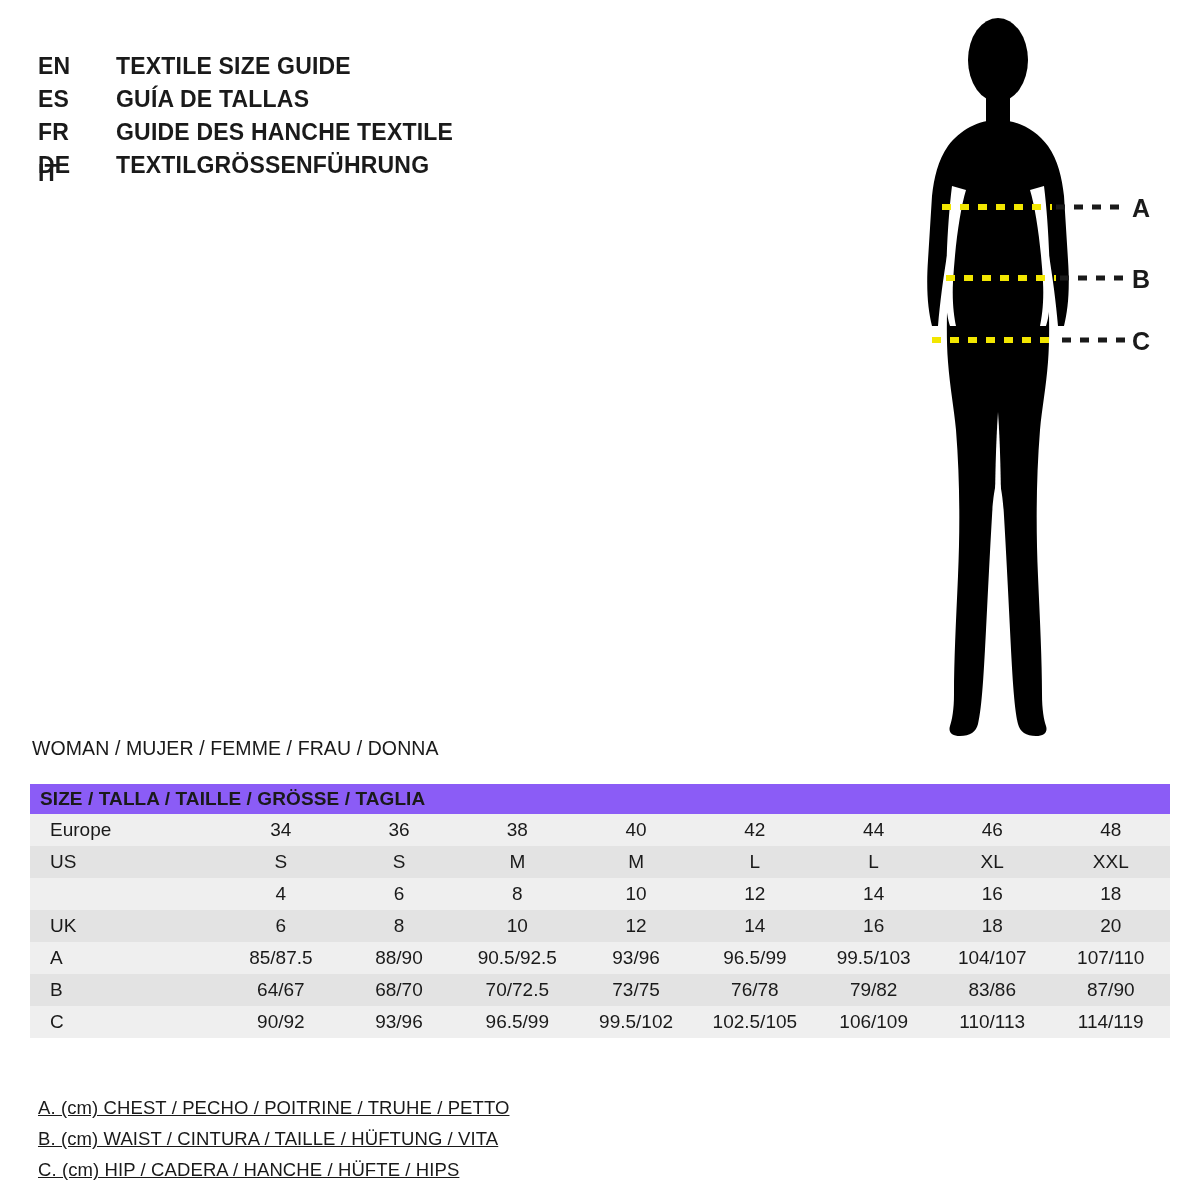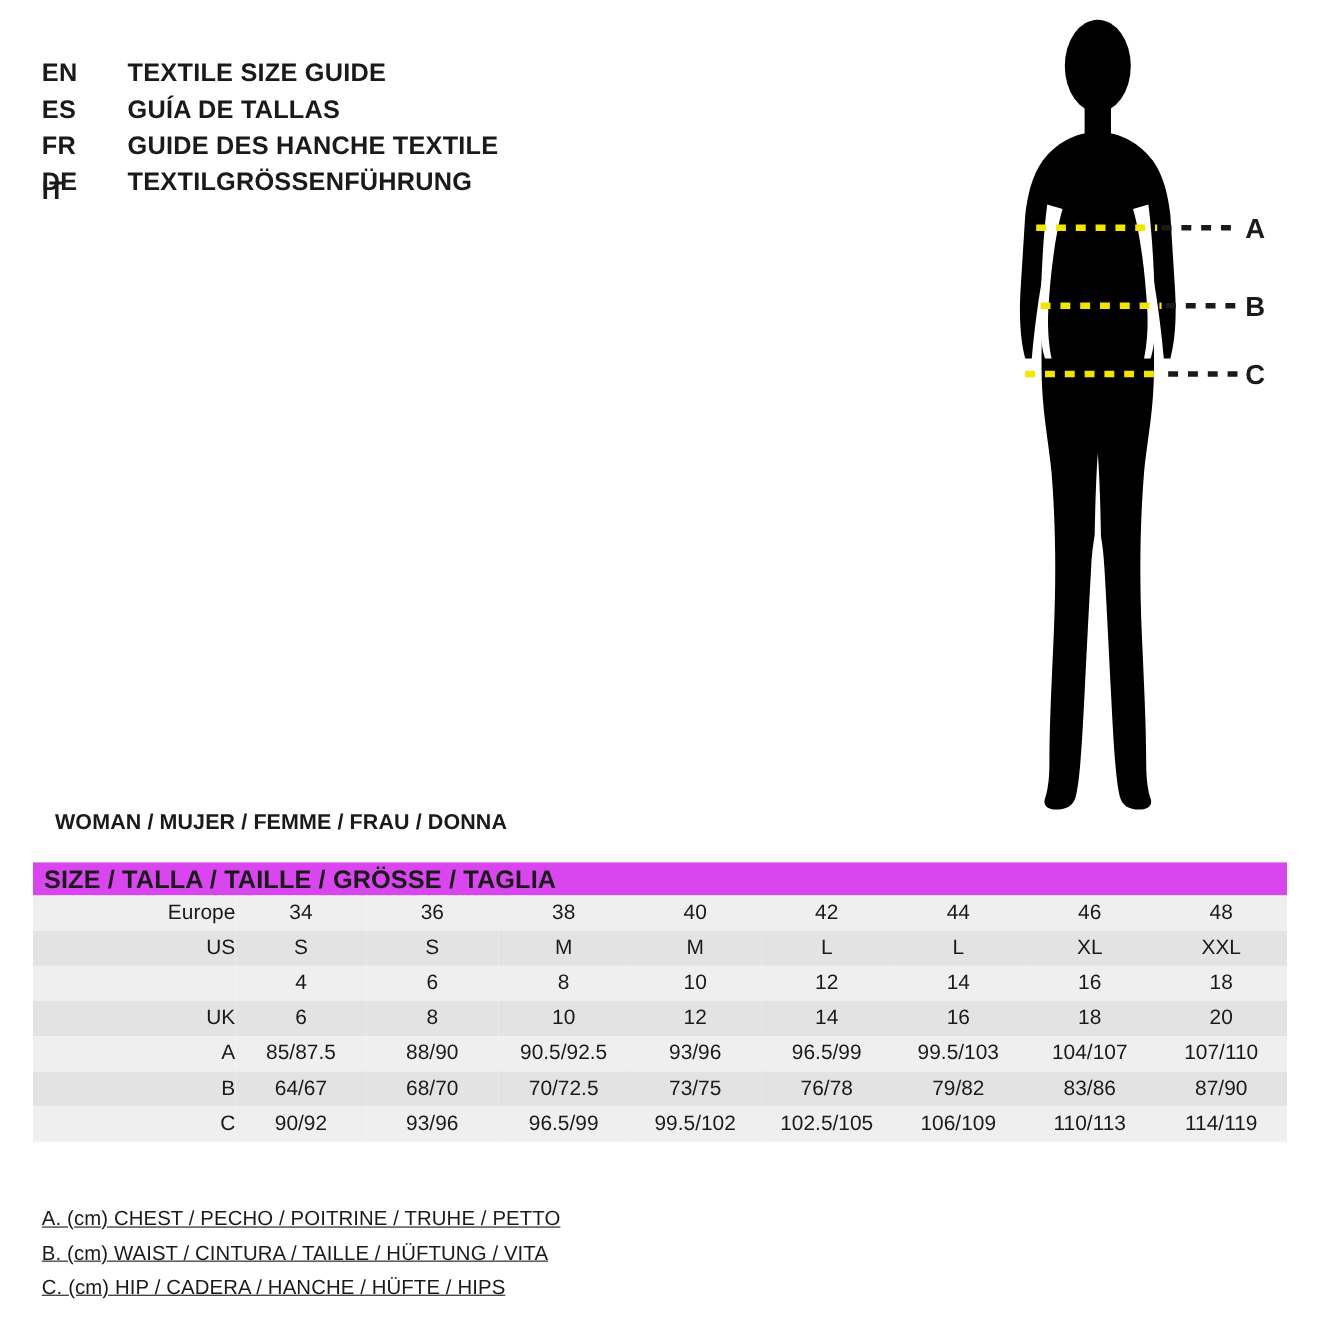--- a/index.html
+++ b/index.html
@@ -58,24 +58,24 @@
     position: absolute;
     font-size: 25px;
     font-weight: bold;
     color: #1a1a1a;
     left: 272px;
   }
 
   
   #section-heading {
     position: absolute;
-    left: 50px;
+    left: 32px;
     top: 737px;
     font-size: 19.5px;
-    font-weight: bold;
+    font-weight: normal;
     letter-spacing: 0.1px;
     white-space: nowrap;
   }
 
   
   #size-table {
     position: absolute;
     left: 30px;
     top: 784px;
     width: 1140px;
@@ -83,33 +83,33 @@
     font-size: 19px;
   }
   #size-table td, #size-table th {
     padding: 0;
     height: 32px;
     vertical-align: middle;
     font-weight: normal;
     color: #1a1a1a;
   }
   #size-table .header-row td {
-    background: #d946ef;
+    background: #8b5cf6;
     font-weight: bold;
-    font-size: 23px;
+    font-size: 19px;
     text-align: left;
     padding-left: 10px;
     height: 30px;
     letter-spacing: 0.1px;
   }
   #size-table tbody tr.band-a td { background: #efefef; }
   #size-table tbody tr.band-b td { background: #e3e3e3; }
   #size-table td.label-cell {
-    text-align: right;
-    padding-left: 10px;
+    text-align: left;
+    padding-left: 20px;
     width: 175px;
   }
   #size-table td.val-cell {
     text-align: center;
     width: 120px;
   }
 
   
   #footnotes {
     position: absolute;

